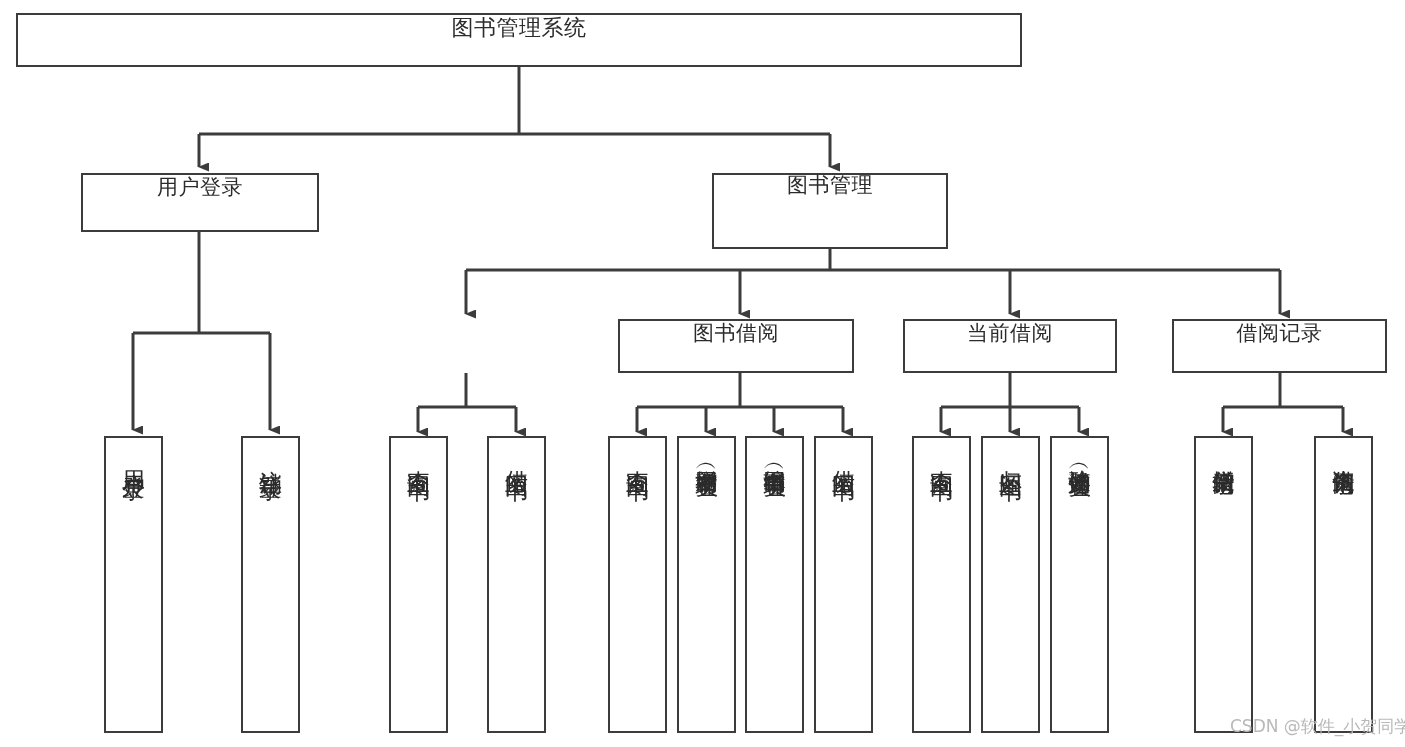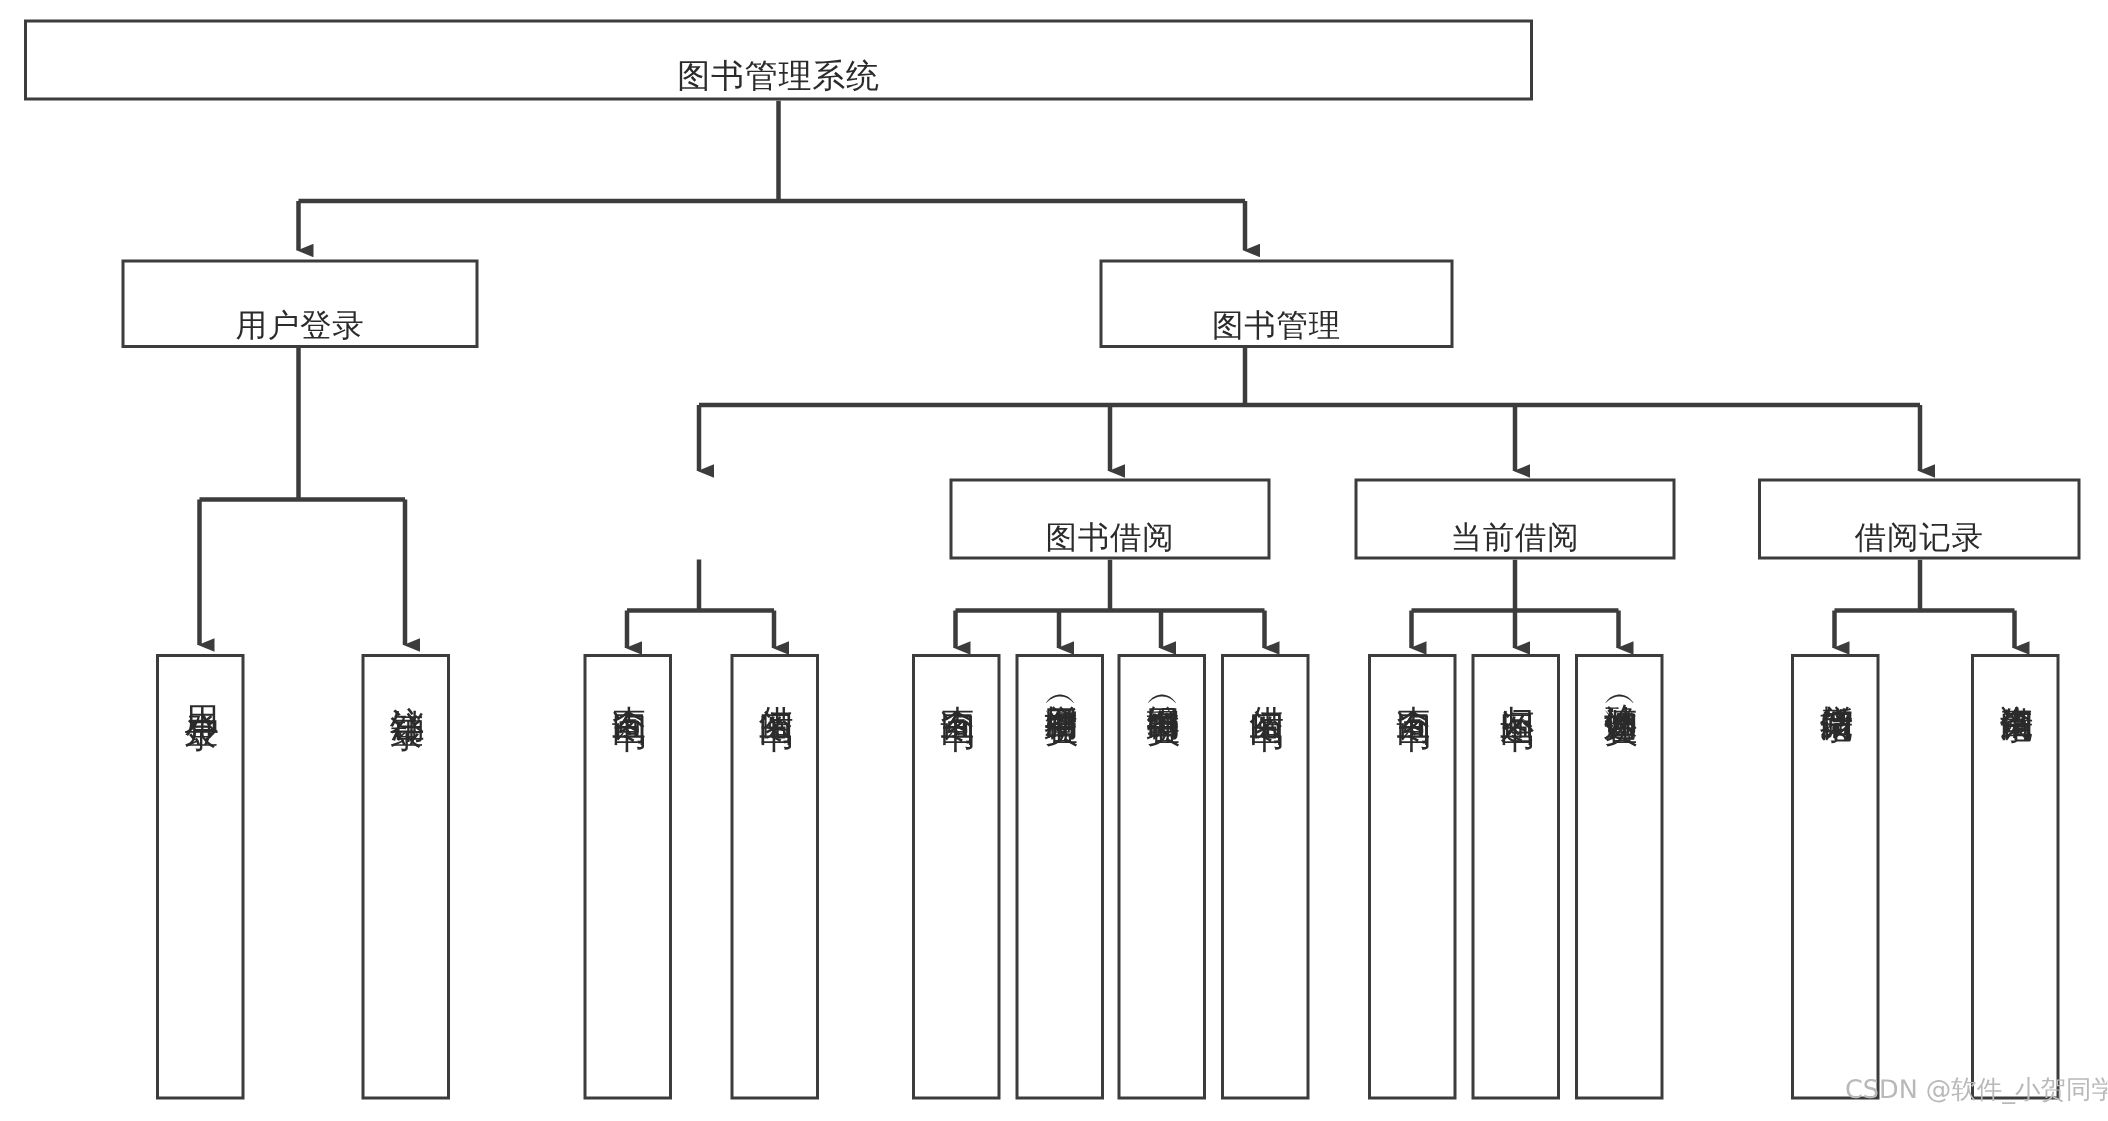--- a/index.html
+++ b/index.html
@@ -25,21 +25,21 @@
     width: 1405px;
     height: 747px;
     pointer-events: none;
   }
   .node {
     position: absolute;
     box-sizing: border-box;
     background: #ffffff;
     border: 2px solid #3c3c3c;
     display: flex;
-    align-items: flex-end;
+    align-items: flex-start;
     justify-content: center;
     z-index: 2;
   }
   .node-label {
     color: #2b2b2b;
     text-align: center;
     line-height: 1.18;
     white-space: nowrap;
   }
   
@@ -132,25 +132,25 @@
     </g>
   </svg>
 
   <div class="node horiz root" style="left:16px; top:13px; width:1006px; height:54px;">
     <span class="node-label">图书管理系统</span>
   </div>
 
   <div class="node horiz" style="left:81px; top:173px; width:238px; height:59px;">
     <span class="node-label">用户登录</span>
   </div>
-  <div class="node horiz" style="left:733px; top:173px; width:236px; height:59px;">
+  <div class="node horiz" style="left:712px; top:173px; width:236px; height:76px;font-family:Liberation Mono, monospace;">
     <span class="node-label">图书管理</span>
   </div>
 
-  <div class="node horiz" style="left:633px; top:319px; width:214px; height:54px;">
+  <div class="node horiz" style="left:618px; top:319px; width:236px; height:54px;">
     <span class="node-label">图书借阅</span>
   </div>
   <div class="node horiz" style="left:903px; top:319px; width:214px; height:54px;">
     <span class="node-label">当前借阅</span>
   </div>
   <div class="node horiz" style="left:1172px; top:319px; width:215px; height:54px;">
     <span class="node-label">借阅记录</span>
   </div>
 
   <div class="node vert" style="left:104px; top:436px; width:59px; height:297px;">

